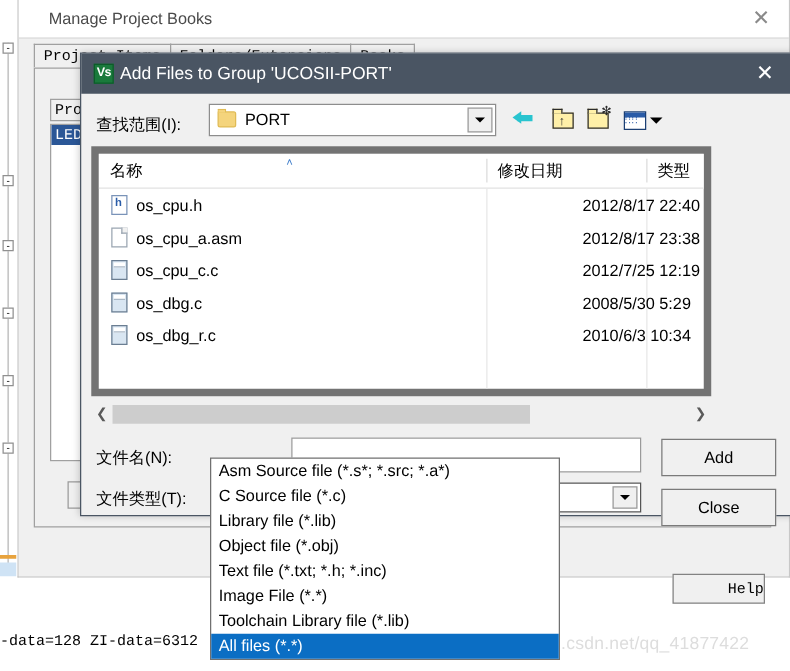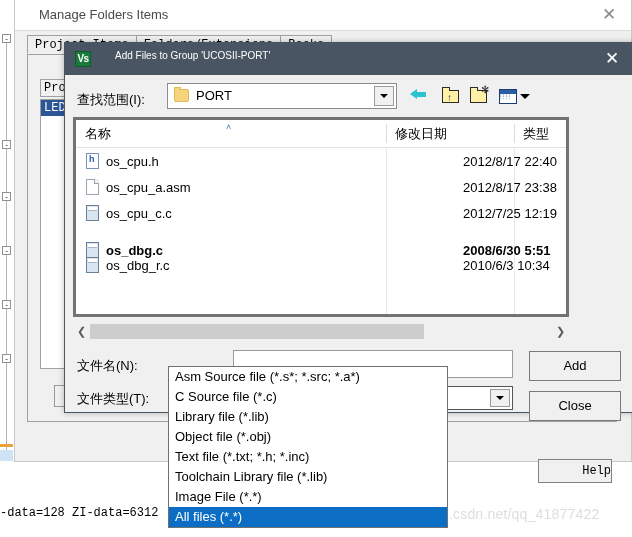--- a/index.html
+++ b/index.html
@@ -277,23 +277,23 @@
     box-sizing: border-box;
     color: #ffffff;
     font-size: 10px;
     font-weight: bold;
     line-height: 14px;
     text-align: center;
     letter-spacing: -0.5px;
   }
   #dlg-title {
     position: absolute;
-    left: 50px;
+    left: 31px;
     top: 7px;
-    font-size: 10px;
+    font-size: 14px;
     color: #ffffff;
     white-space: nowrap;
   }
   #dlg-close {
     position: absolute;
     right: 10px;
     top: 4px;
     width: 24px;
     height: 24px;
     color: #ffffff;
@@ -466,21 +466,21 @@
   }
 
   
   #file-list {
     position: absolute;
     left: 8px;
     top: 74px;
     width: 496px;
     height: 200px;
     background: #ffffff;
-    border: 3px solid #737373;
+    border: 6px solid #737373;
     box-sizing: border-box;
     overflow: hidden;
   }
   #file-header {
     position: absolute;
     left: 0; top: 0;
     width: 100%;
     height: 28px;
     background: #ffffff;
     border-bottom: 1px solid #e2e2e2;
@@ -706,21 +706,21 @@
   <div class="left-tick" style="top:140px;">-</div>
   <div class="left-tick" style="top:192px;">-</div>
   <div class="left-tick" style="top:246px;">-</div>
   <div class="left-tick" style="top:300px;">-</div>
   <div class="left-tick" style="top:354px;">-</div>
   <div id="left-orange"></div>
   <div id="left-blue"></div>
 
   <div id="outer-window">
     <div id="outer-titlebar">
-      <div id="outer-title">Manage Folders Items</div>
+      <div id="outer-title">Manage Project Books</div>
       <div id="outer-close">✕</div>
     </div>
 
     <div id="outer-body">
       <div class="tabstrip">
         <span class="tab active">Project Items</span><span class="tab">Folders/Extensions</span><span class="tab">Books</span>
       </div>
 
       <div id="tab-panel">
         <div id="project-items-box">Proje</div>
@@ -801,24 +801,24 @@
         <span class="fr-name">os_cpu_a.asm</span>
         <span class="fr-date">2012/8/17 23:38</span>
 
       </div>
       <div class="file-row" style="top:83px;">
         <span class="fr-icon ico-c"></span>
         <span class="fr-name">os_cpu_c.c</span>
         <span class="fr-date">2012/7/25 12:19</span>
 
       </div>
-      <div class="file-row" style="top:120px;font-weight:bold;">
+      <div class="file-row" style="top:109px;">
         <span class="fr-icon ico-c"></span>
         <span class="fr-name">os_dbg.c</span>
-        <span class="fr-date">2008/6/30 5:51</span>
+        <span class="fr-date">2008/5/30 5:29</span>
 
       </div>
       <div class="file-row" style="top:135px;">
         <span class="fr-icon ico-c"></span>
         <span class="fr-name">os_dbg_r.c</span>
         <span class="fr-date">2010/6/3 10:34</span>
 
       </div>
     </div>
 
@@ -842,18 +842,18 @@
     <div id="add-button">Add</div>
     <div id="close-button">Close</div>
   </div>
 
   <div id="filetype-dropdown">
     <div class="dd-item">Asm Source file (*.s*; *.src; *.a*)</div>
     <div class="dd-item">C Source file (*.c)</div>
     <div class="dd-item">Library file (*.lib)</div>
     <div class="dd-item">Object file (*.obj)</div>
     <div class="dd-item">Text file (*.txt; *.h; *.inc)</div>
+    <div class="dd-item">Image File (*.*)</div>
     <div class="dd-item">Toolchain Library file (*.lib)</div>
-    <div class="dd-item">Image File (*.*)</div>
     <div class="dd-item selected">All files (*.*)</div>
   </div>
 
 </div>
 
 </body></html>

